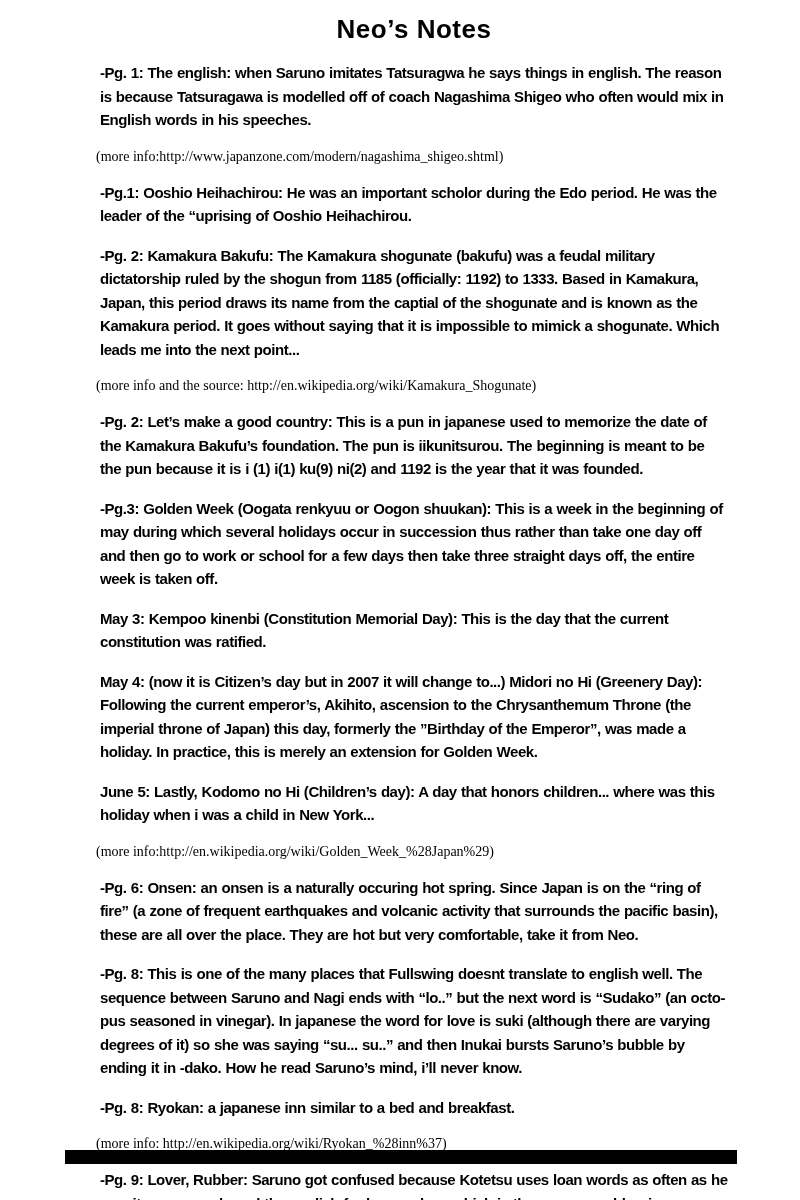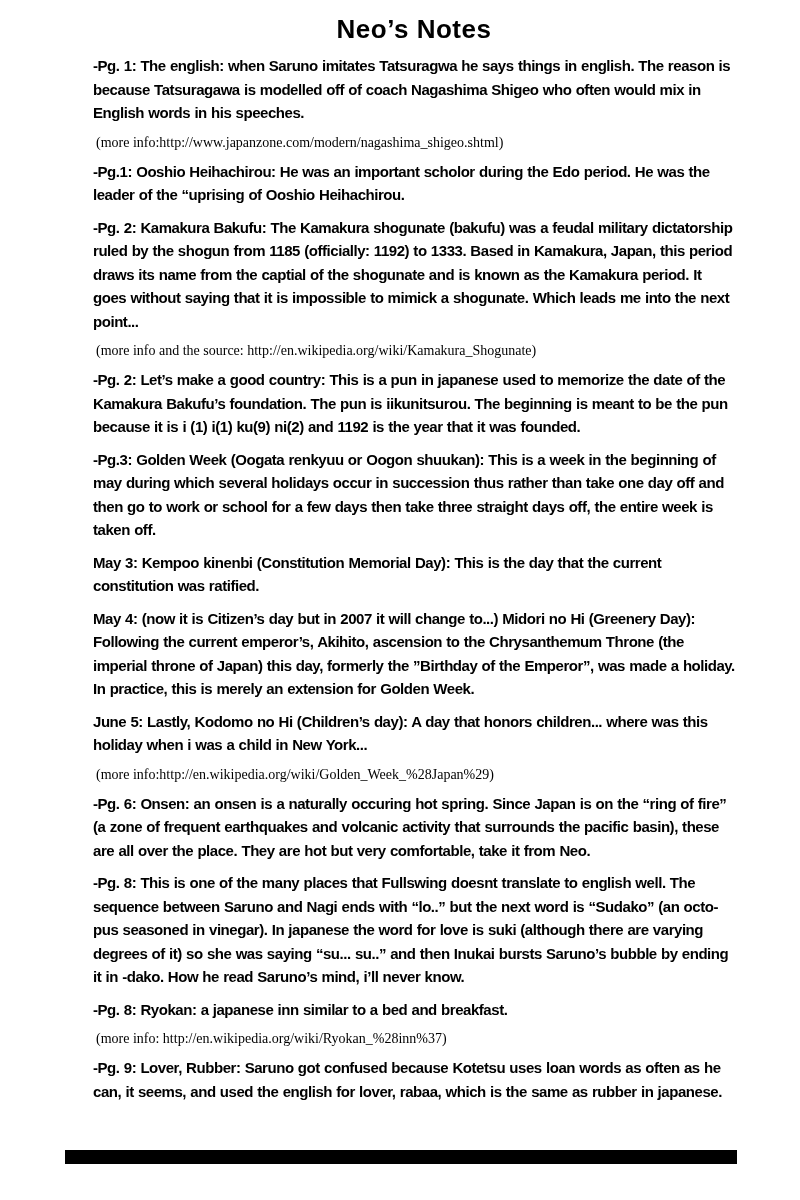--- a/index.html
+++ b/index.html
@@ -20,21 +20,21 @@
   }
   h1.page-title {
     margin: 2px 0 9px 0;
     text-align: center;
     font-size: 26px;
     font-weight: 700;
     letter-spacing: 0.5px;
     font-family: "Liberation Sans", sans-serif;
   }
   .blocks p {
-    margin: 9px;
+    margin: 16px;
   }
   .blocks p.note {
     font-size: 15px;
     font-weight: 700;
     line-height: 23.5px;
     letter-spacing: -0.45px;
     word-spacing: 0.5px;
   }
   .blocks p.link {
     font-family: "Liberation Serif", serif;

